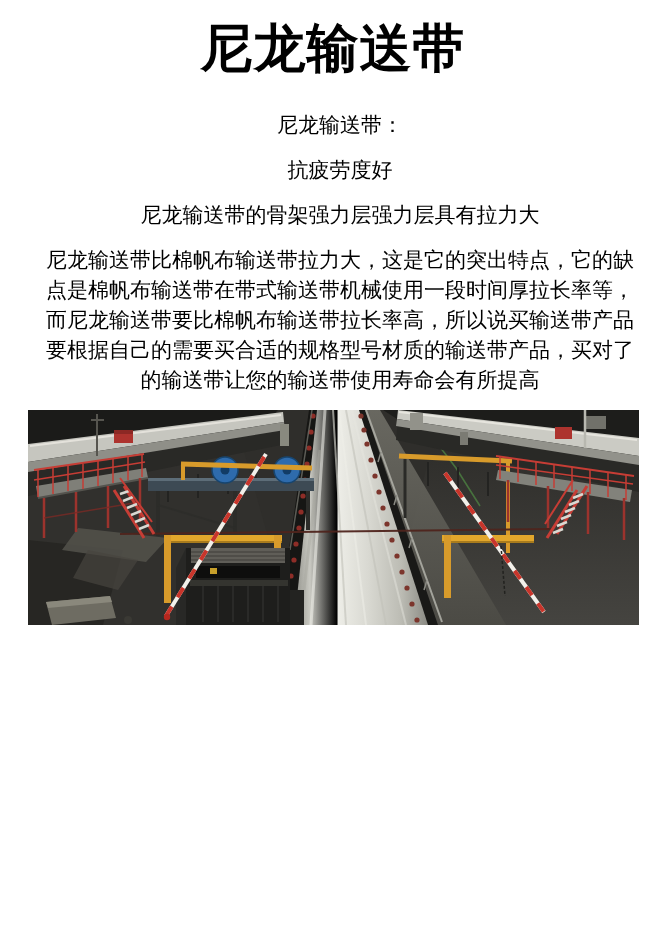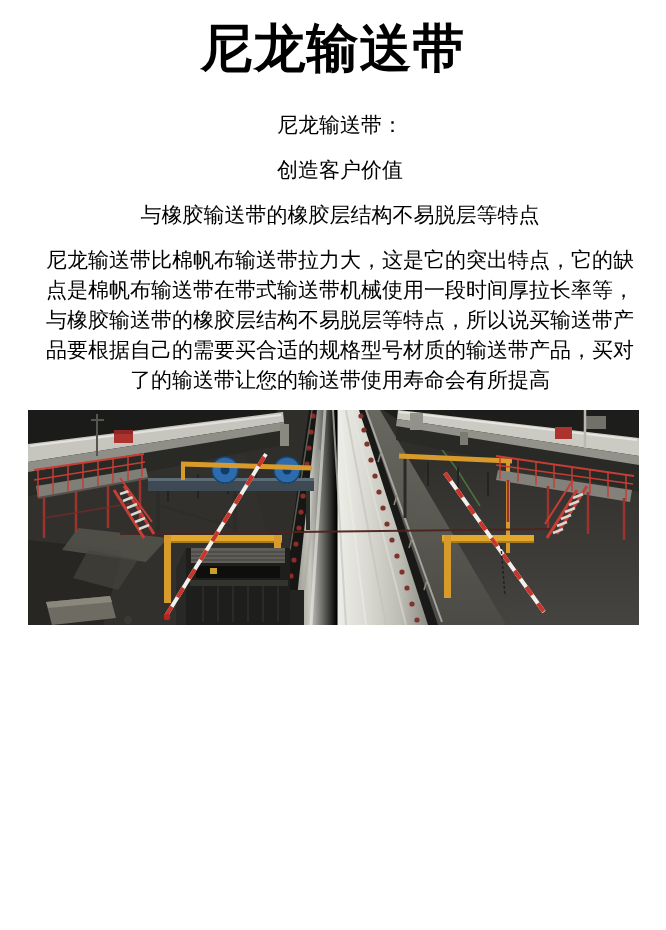--- a/index.html
+++ b/index.html
@@ -26,23 +26,23 @@
   figure.photo svg{display:block;}
 </style>
 </head>
 <body>
 
 <div class="page">
   <h1 class="title">尼龙输送带</h1>
 
   <div class="article">
     <p>尼龙输送带：</p>
-    <p>创造客户价值</p>
-    <p>与橡胶输送带的橡胶层结构不易脱层等特点</p>
-    <p>尼龙输送带比棉帆布输送带拉力大，这是它的突出特点，它的缺点是棉帆布输送带在带式输送带机械使用一段时间厚拉长率等，与橡胶输送带的橡胶层结构不易脱层等特点，所以说买输送带产品要根据自己的需要买合适的规格型号材质的输送带产品，买对了的输送带让您的输送带使用寿命会有所提高</p>
+    <p>抗疲劳度好</p>
+    <p>尼龙输送带的骨架强力层强力层具有拉力大</p>
+    <p>尼龙输送带比棉帆布输送带拉力大，这是它的突出特点，它的缺点是棉帆布输送带在带式输送带机械使用一段时间厚拉长率等，而尼龙输送带要比棉帆布输送带拉长率高，所以说买输送带产品要根据自己的需要买合适的规格型号材质的输送带产品，买对了的输送带让您的输送带使用寿命会有所提高</p>
   </div>
 
   <figure class="photo">
     <svg width="611" height="215" viewBox="0 0 611 215" xmlns="http://www.w3.org/2000/svg">
       <defs>
         <linearGradient id="gBelt" x1="0" y1="0" x2="1" y2="0">
           <stop offset="0" stop-color="#8f8f88"></stop>
           <stop offset="0.12" stop-color="#c9c9c2"></stop>
           <stop offset="0.32" stop-color="#ededе7"></stop>
           <stop offset="0.33" stop-color="#edede7"></stop>

